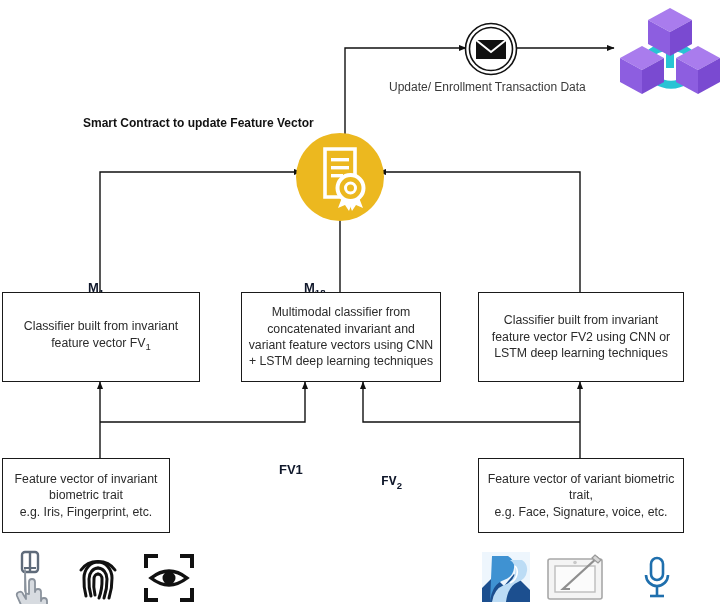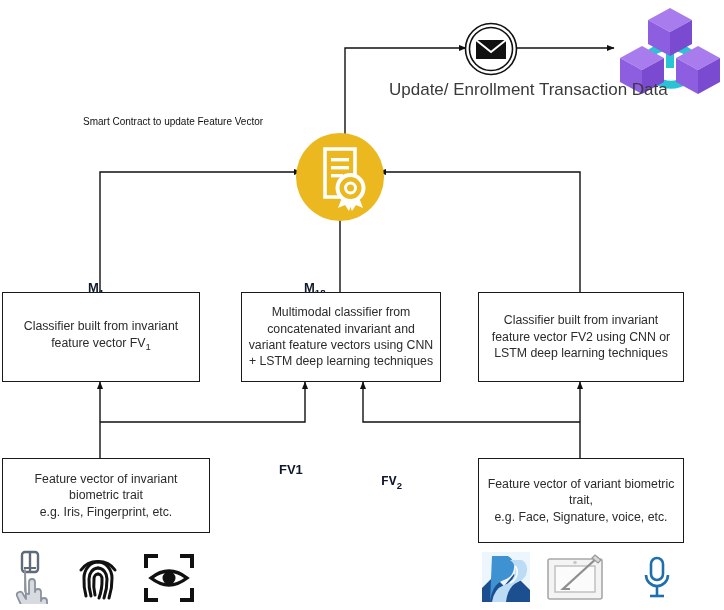--- a/index.html
+++ b/index.html
@@ -43,28 +43,28 @@
     color: #0f172a;
     font-weight: bold;
     font-size: 13px;
     white-space: nowrap;
     margin-top: 48px;
   }
   .lbl sub { font-size: 9.6px; font-weight: bold; }
   .cap {
     position: absolute;
     color: #3a3a3a;
-    font-size: 17px;
+    font-size: 12px;
     white-space: nowrap;
   }
   .sc-title {
     position: absolute;
     color: #111111;
-    font-weight: normal;
-    font-size: 10px;
+    font-weight: bold;
+    font-size: 12px;
     white-space: nowrap;
   }
   .node-icon { position: absolute; }
   .sub1 { font-size: 9.6px; vertical-align: sub; }
 </style>
 </head>
 <body>
 
 <div id="canvas">
 
@@ -171,27 +171,27 @@
 variant feature vectors using CNN
 + LSTM deep learning techniques</span>
   </div>
 
   <div class="box" style="left:478px; top:292px; width:206px; height:90px;">
     <span class="box-text">Classifier built from invariant
 feature vector FV2 using CNN or
 LSTM deep learning techniques</span>
   </div>
 
-  <div class="box" style="left:2px; top:458px; width:208px; height:75px;">
+  <div class="box" style="left:2px; top:458px; width:168px; height:75px;">
     <span class="box-text">Feature vector of invariant
 biometric trait
 e.g. Iris, Fingerprint, etc.</span>
   </div>
 
-  <div class="box" style="left:478px; top:458px; width:206px; height:85px;">
+  <div class="box" style="left:478px; top:458px; width:206px; height:75px;">
     <span class="box-text">Feature vector of variant biometric
 trait,
 e.g. Face, Signature, voice, etc.</span>
   </div>
 
   <svg class="node-icon" style="left:10px; top:550px;" width="52" height="54" viewBox="0 0 52 54">
     <rect x="12" y="2" width="16" height="20" rx="3" fill="none" stroke="#5f6b7a" stroke-width="2.4"></rect>
     <path d="M20,2 L20,22" stroke="#5f6b7a" stroke-width="2.4"></path>
     <path d="M14,18 h12" stroke="#5f6b7a" stroke-width="2"></path>
     <path d="M15,20 v20 q0,4 4,4 v-12 q0,-3 3,-3 t3,3 v10 q0,-3 3,-3 t3,3 v9 q0,-3 3,-3 t3,3 v6 q0,6 -6,6 h-11 q-6,0 -8,-6 l-5,-11 q-1,-3 2,-4 t4,2 l3,5 z" fill="#d7dbe0" stroke="#8a929c" stroke-width="1.8" stroke-linejoin="round"></path>

